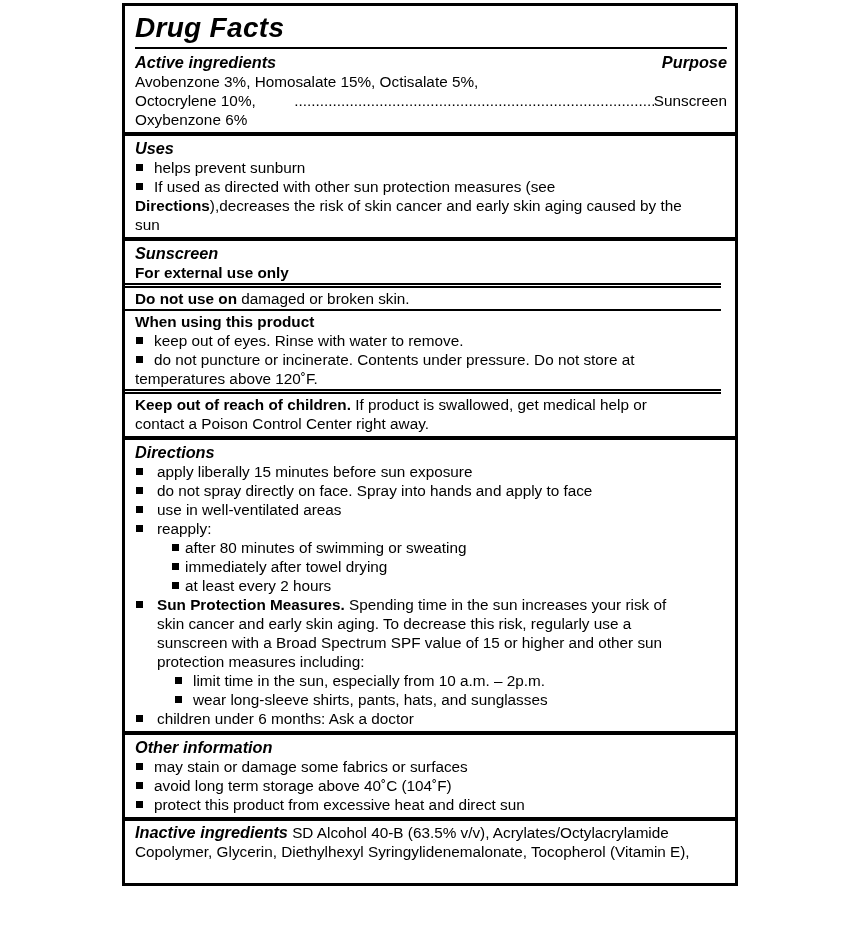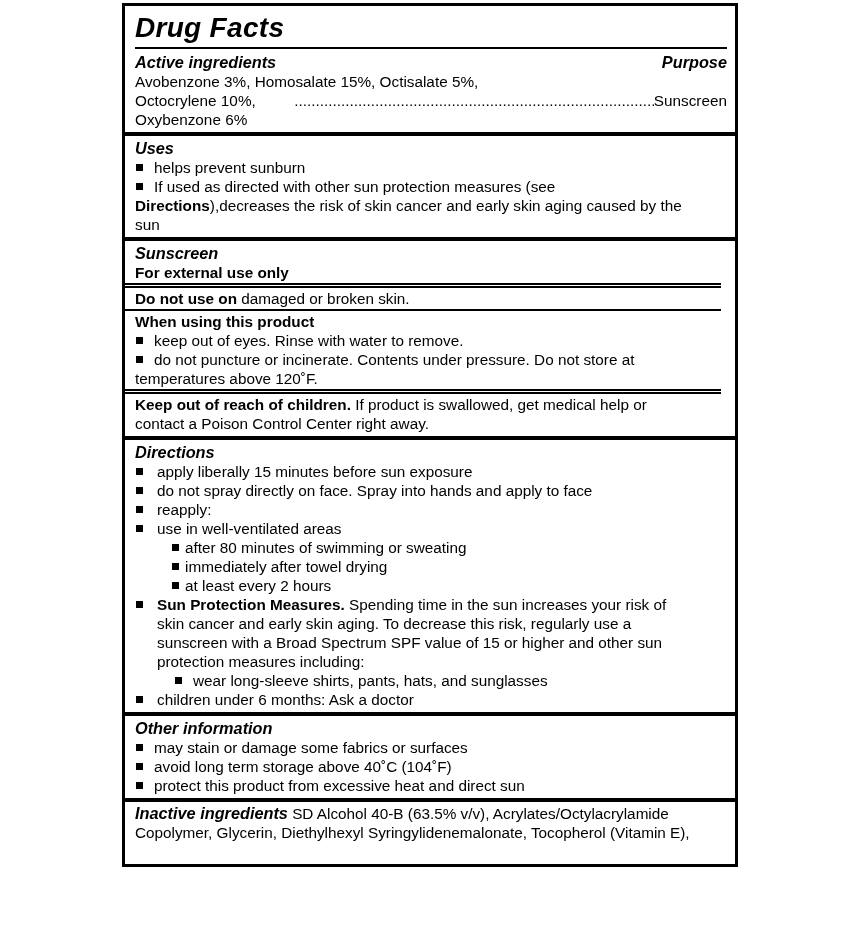--- a/index.html
+++ b/index.html
@@ -96,42 +96,42 @@
 
     <div class="sec">
       <span class="h2 sec-heading">Directions</span>
       <div class="li">
         <span class="sq"></span><span>apply liberally 15 minutes before sun exposure</span>
       </div>
       <div class="li">
         <span class="sq"></span><span>do not spray directly on face. Spray into hands and apply to face</span>
       </div>
       <div class="li">
-        <span class="sq"></span><span>reapply:</span>
+        <span class="sq"></span><span>use in well-ventilated areas</span>
       </div>
       <div class="li">
-        <span class="sq"></span><span>use in well-ventilated areas</span>
+        <span class="sq"></span><span>reapply:</span>
       </div>
       <div class="li l2">
         <span class="sq"></span><span>after 80 minutes of swimming or sweating</span>
       </div>
       <div class="li l2">
         <span class="sq"></span><span>immediately after towel drying</span>
       </div>
       <div class="li l2">
         <span class="sq"></span><span>at least every 2 hours</span>
       </div>
       <div class="li">
         <span class="sq"></span><span class="b">Sun Protection Measures.</span><span> Spending time in the sun increases your risk of</span><br>
         <span>skin cancer and early skin aging. To decrease this risk, regularly use a</span><br>
         <span>sunscreen with a Broad Spectrum SPF value of 15 or higher and other sun</span><br>
         <span>protection measures including:</span>
       </div>
       <div class="li l3">
-        <span class="sq"></span>
+        <span class="sq"></span><span>limit time in the sun, especially from 10 a.m. – 2p.m.</span>
       </div>
       <div class="li l3">
         <span class="sq"></span><span>wear long-sleeve shirts, pants, hats, and sunglasses</span>
       </div>
       <div class="li">
         <span class="sq"></span><span>children under 6 months: Ask a doctor</span>
       </div>
     </div>
 
     <div class="sec">

